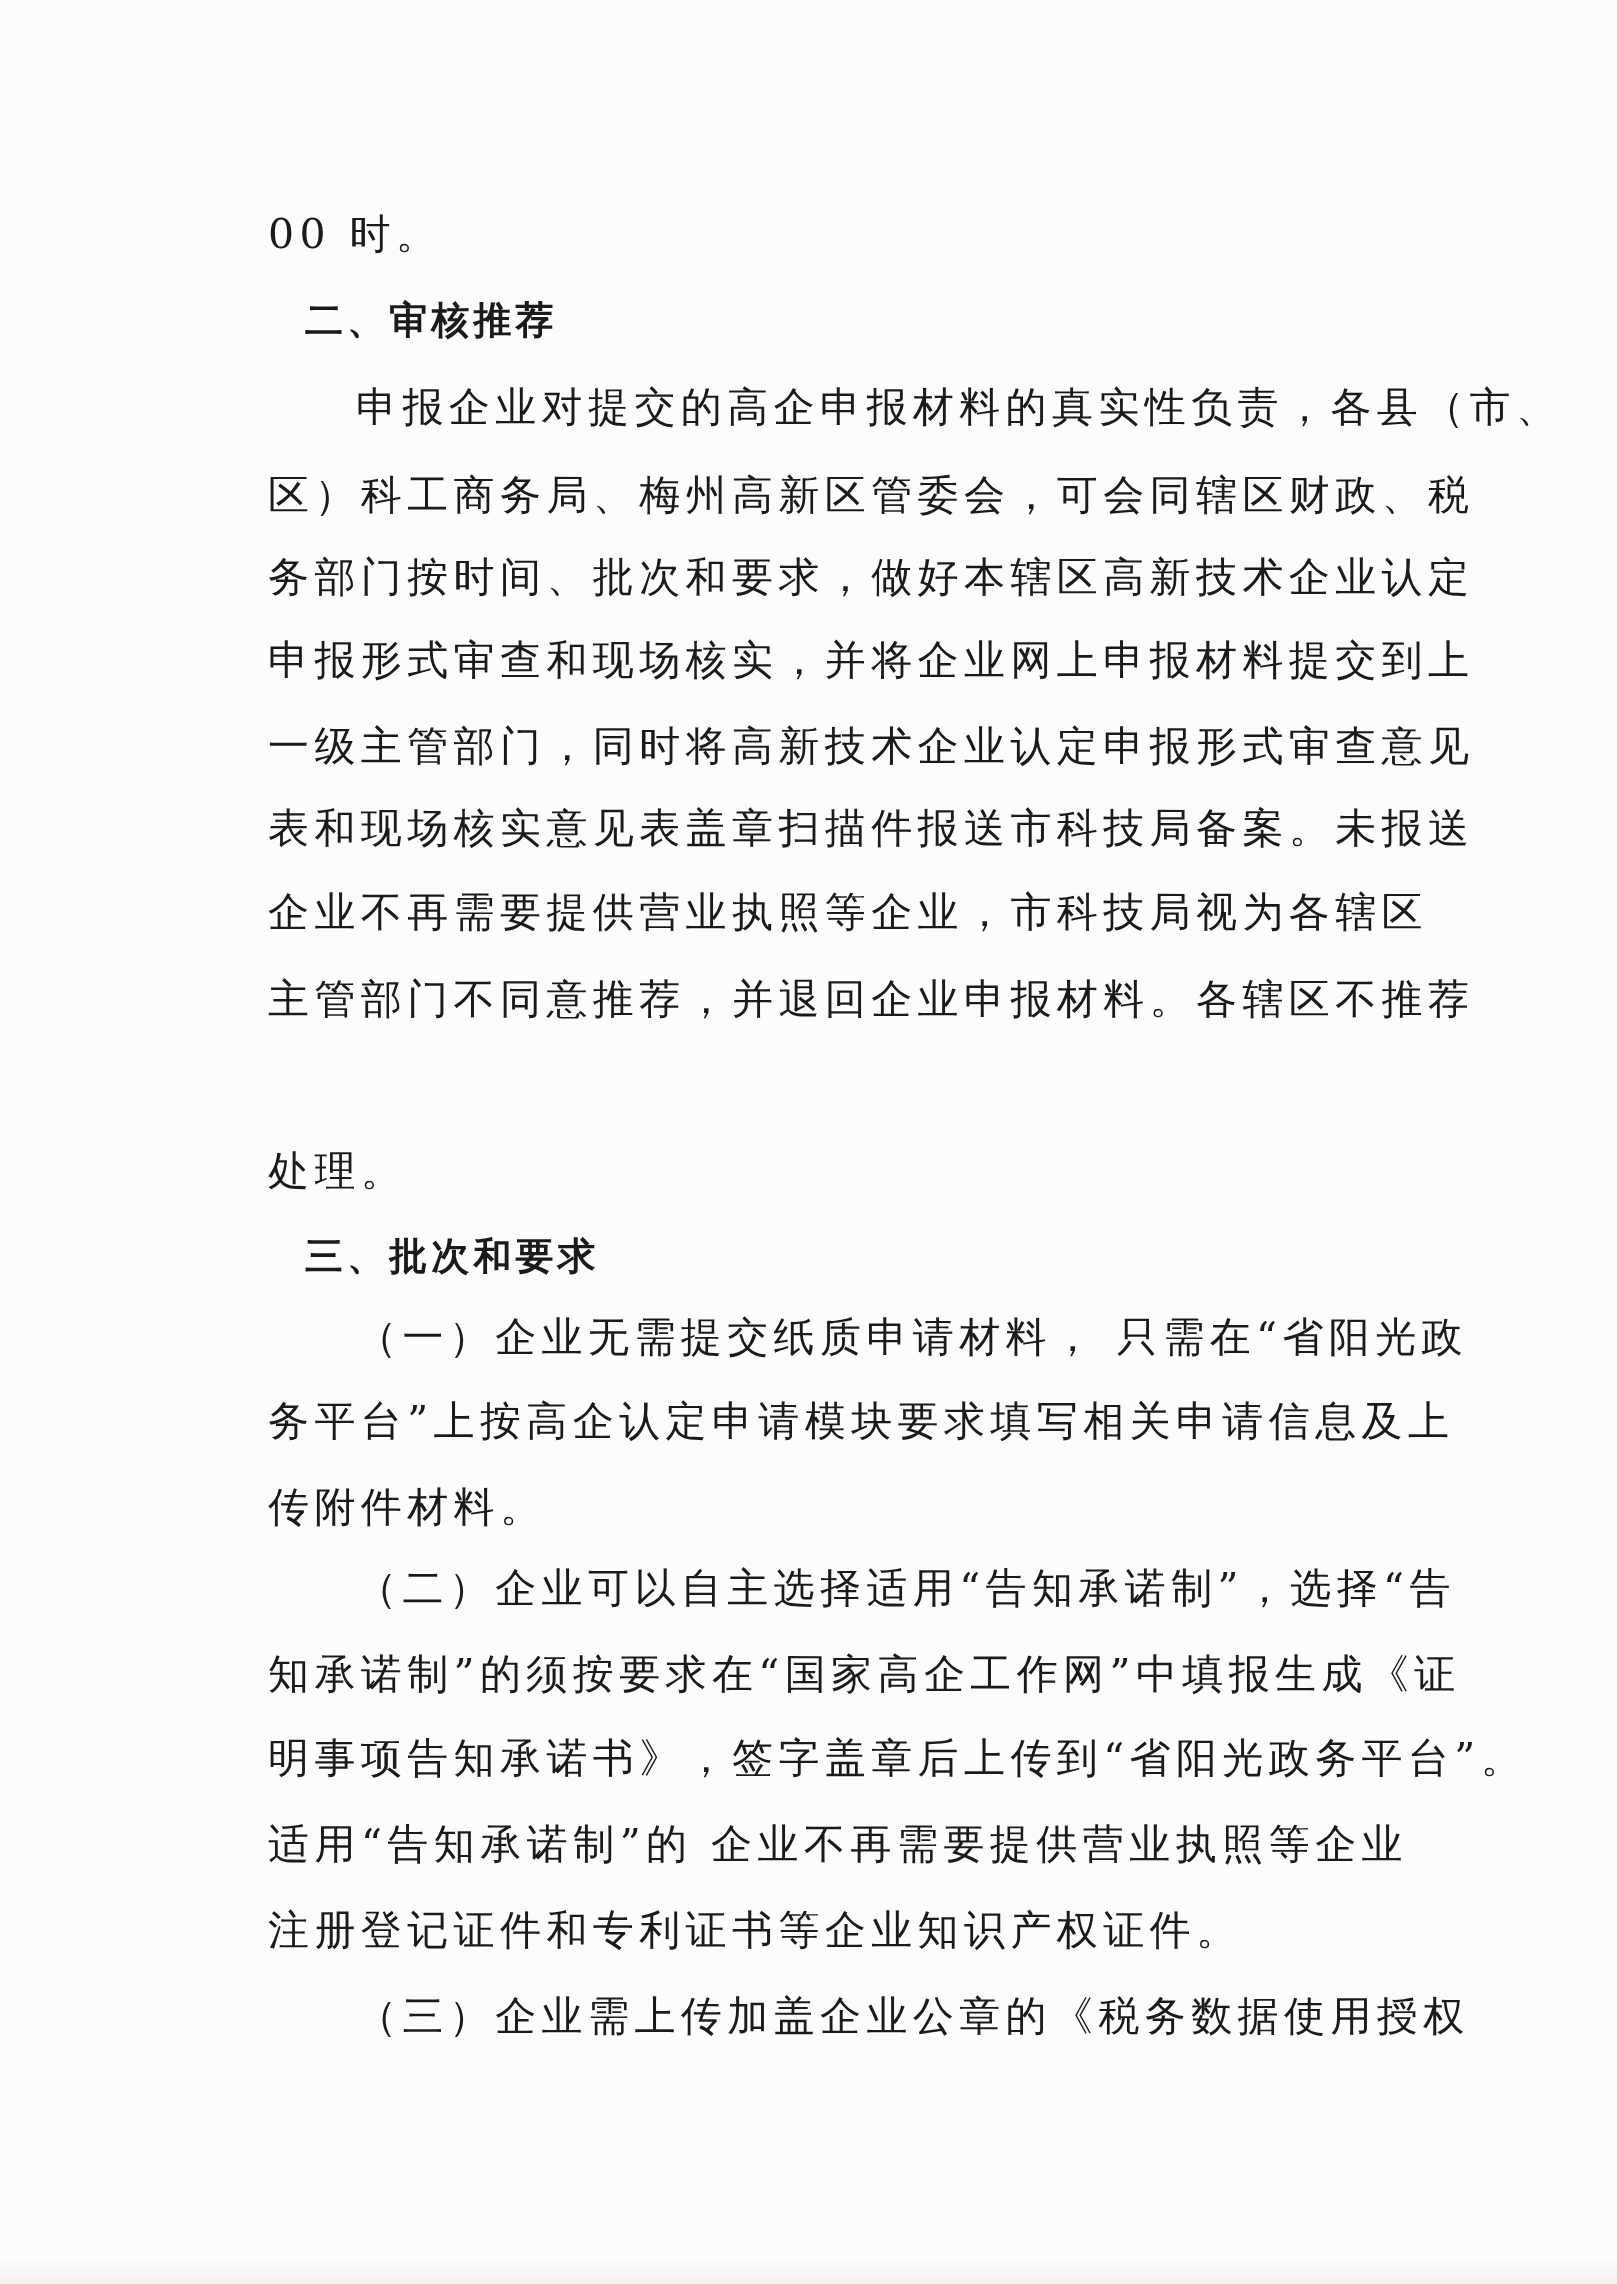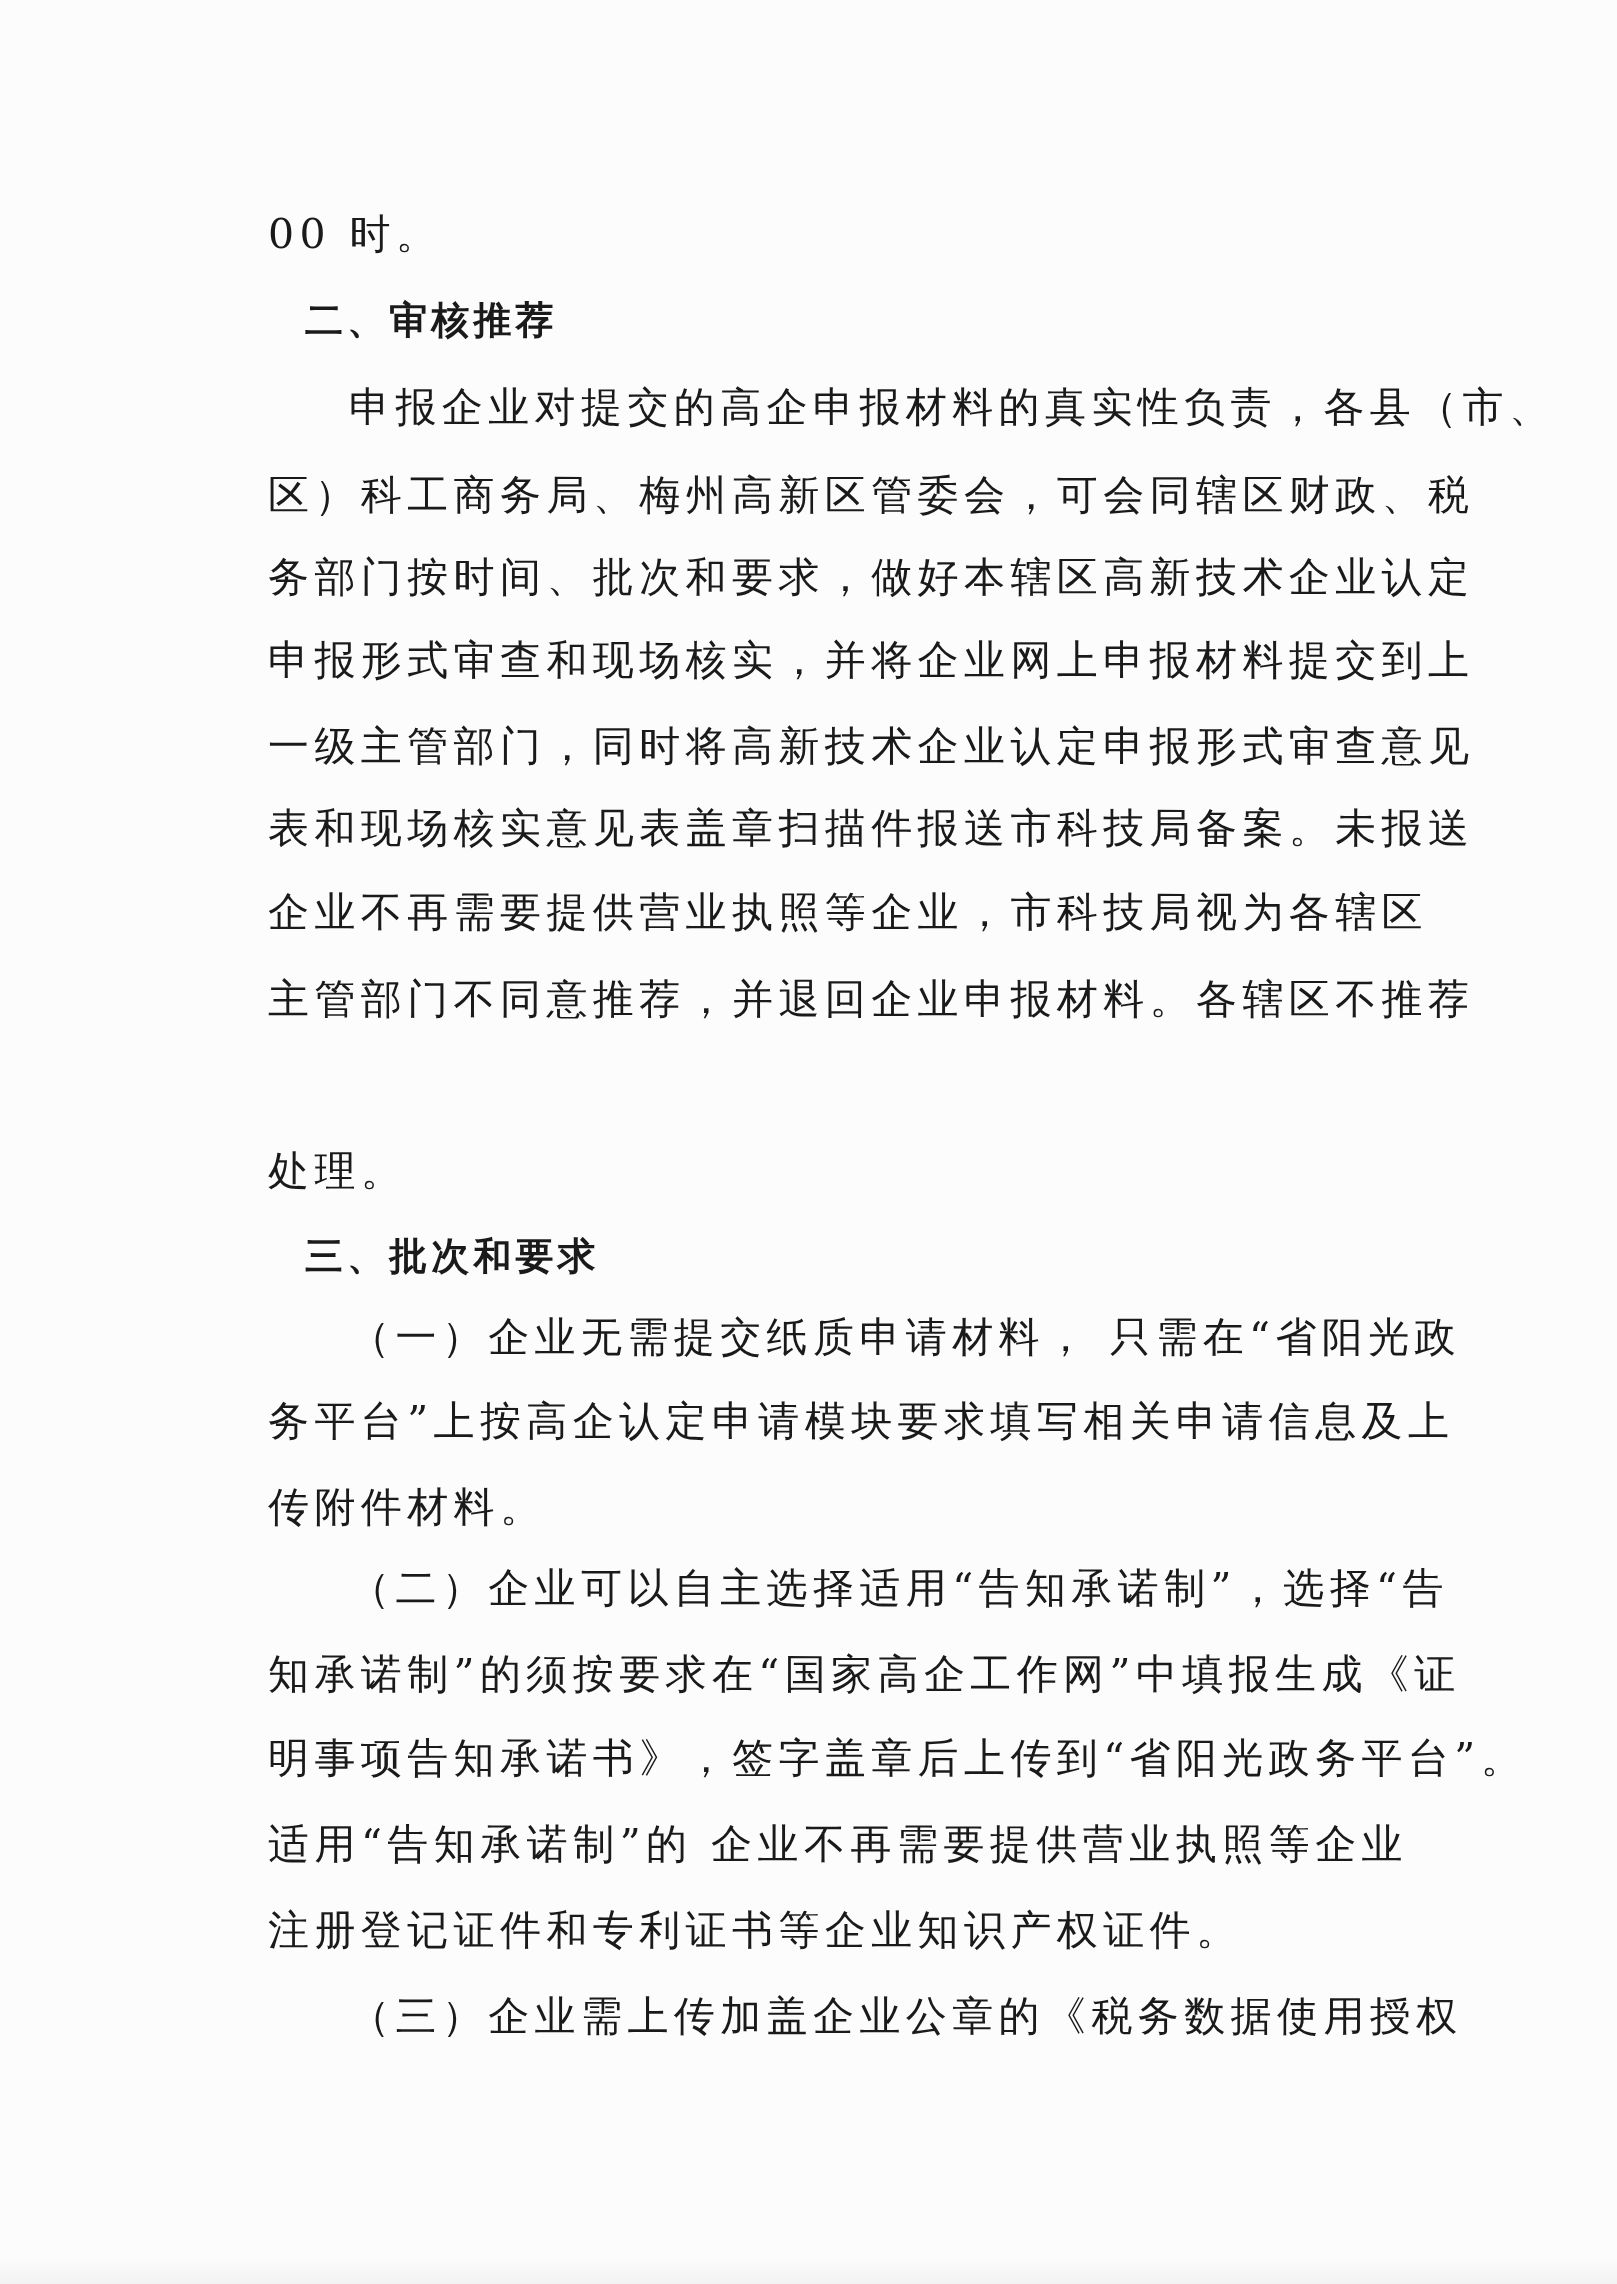--- a/index.html
+++ b/index.html
@@ -23,21 +23,21 @@
     height: 61px;
     line-height: 61px;
     font-size: 41px;
     white-space: nowrap;
     letter-spacing: 5.4px;
     text-align: justify;
     text-align-last: justify;
     margin-left: 44px;
   }
   .line.last { text-align-last: left; }
-  .line.indent { left: 305px; width: 1058px; }
+  .line.indent { left: 312px; width: 1058px; }
   .heading {
     position: absolute;
     left: 305px;
     height: 61px;
     line-height: 61px;
     font-size: 38px;
     font-weight: bold;
     font-family: "DejaVu Sans", "Liberation Sans", sans-serif;
     letter-spacing: 4.1px;
     white-space: nowrap;

